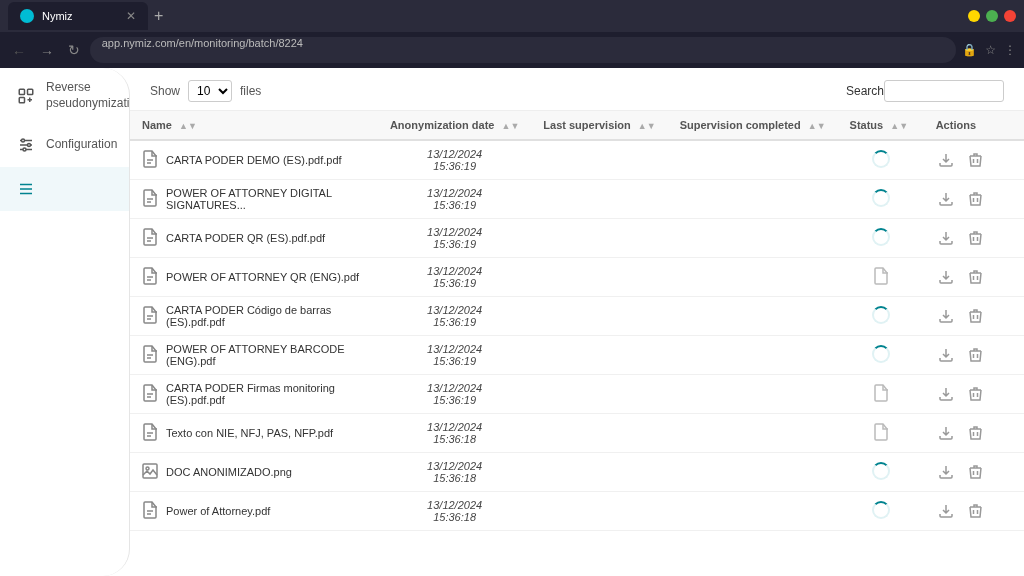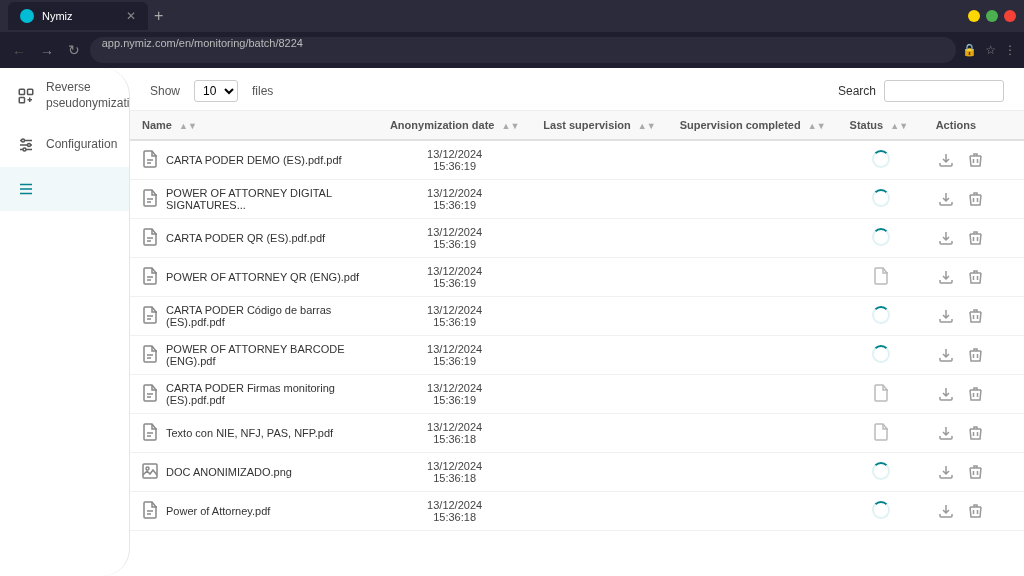--- a/index.html
+++ b/index.html
@@ -163,34 +163,34 @@
     .top-bar {
       display: flex;
       align-items: center;
       justify-content: space-between;
       padding: 12px 20px 8px;
       border-bottom: 1px solid #eee;
     }
     .show-control {
       display: flex;
       align-items: center;
-      gap: 14px;
+      gap: 8px;
       color: #555;
     }
     .show-select {
       border: 1px solid #ccc;
       border-radius: 3px;
       padding: 2px 4px;
       font-size: 12px;
       background: #fff;
     }
     .search-box {
       display: flex;
       align-items: center;
-      gap: 8px;
+      gap: 0;
     }
     .search-input {
       border: 1px solid #ccc;
       border-radius: 3px;
       padding: 3px 8px;
       font-size: 12px;
       width: 120px;
       background: #fff;
     }
 
@@ -229,21 +229,21 @@
       display: flex;
       align-items: center;
       gap: 8px;
     }
     .file-icon {
       color: #777;
       flex-shrink: 0;
     }
     .file-name-text { color: #333; }
 
-    .date-cell { color: #555; white-space: nowrap; text-align: center; }
+    .date-cell { color: #555; white-space: nowrap; text-align: center; font-style: italic; }
 
     .status-cell { text-align: center; }
     .status-spinner {
       width: 18px;
       height: 18px;
       border: 2.5px solid #e0f2f4;
       border-top-color: #00838f;
       border-radius: 50%;
       display: inline-block;
       animation: spin 1s linear infinite;

